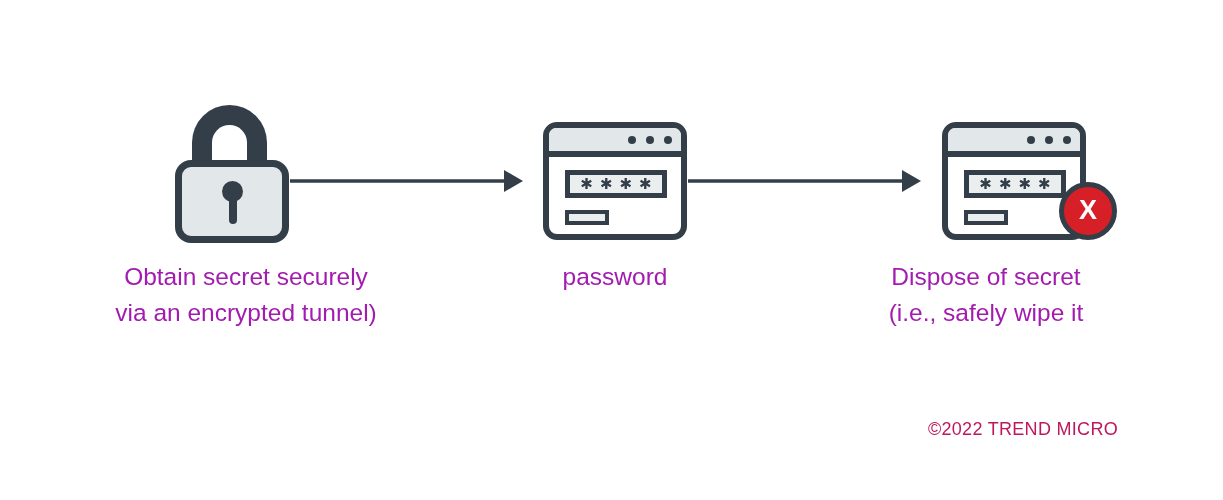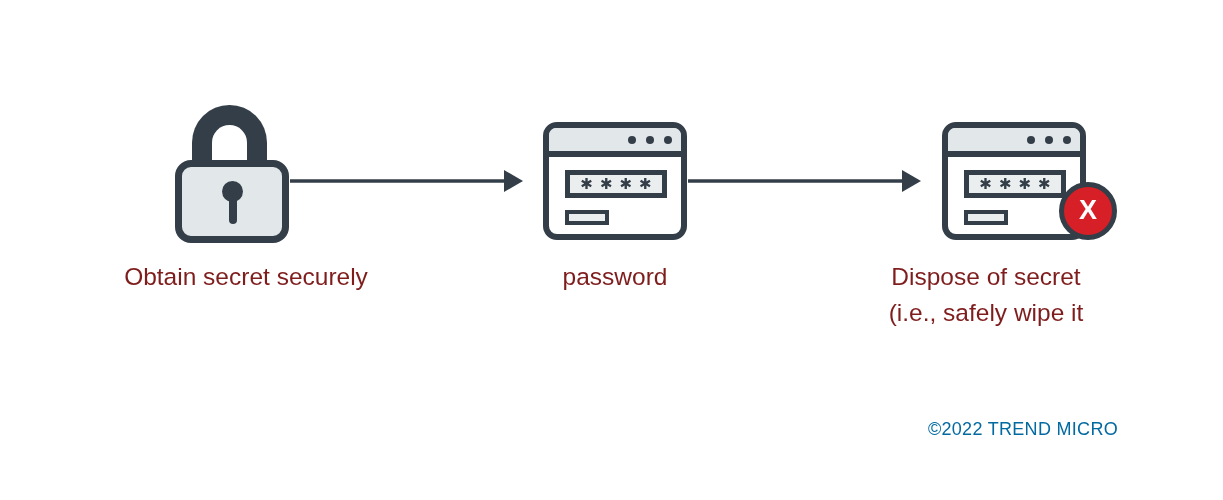--- a/index.html
+++ b/index.html
@@ -80,31 +80,31 @@
   }
   .badge-x {
     color: #ffffff; font-size: 27px; font-weight: bold; line-height: 1;
     font-family: "Liberation Sans", sans-serif;
     transform: translateY(-1px);
   }
 
   
   .caption {
     position: absolute; top: 259px; text-align: center;
-    color: #7f1d1d; font-size: 24.5px; line-height: 35.5px;
+    color: #a21caf; font-size: 24.5px; line-height: 35.5px;
     font-family: "Liberation Sans", "DejaVu Sans", sans-serif;
   }
   .cap-1 { left: 66px;  width: 360px; }
   .cap-2 { left: 465px; width: 300px; }
   .cap-3 { left: 836px; width: 300px; }
 
   
   .copyright {
     position: absolute; right: 105px; top: 419px;
-    color: #0369a1; font-size: 18px; letter-spacing: 0.3px;
+    color: #be185d; font-size: 18px; letter-spacing: 0.3px;
     font-family: "Liberation Sans", "DejaVu Sans", sans-serif;
   }
 </style>
 </head>
 <body>
 
 <div class="canvas">
 
   <div class="lock">
     <div class="lock-shackle"></div>
@@ -145,20 +145,21 @@
       <span class="pw-mask">✱✱✱✱</span>
     </div>
     <div class="win-button"></div>
   </div>
   <div class="error-badge">
     <span class="badge-x">X</span>
   </div>
 
   <div class="caption cap-1">
     <div>Obtain secret securely</div>
+    <div>via an encrypted tunnel)</div>
   </div>
   <div class="caption cap-2">
     <div>password</div>
   </div>
   <div class="caption cap-3">
     <div>Dispose of secret</div>
     <div>(i.e., safely wipe it</div>
   </div>
 
   <div class="copyright">©2022 TREND MICRO</div>

